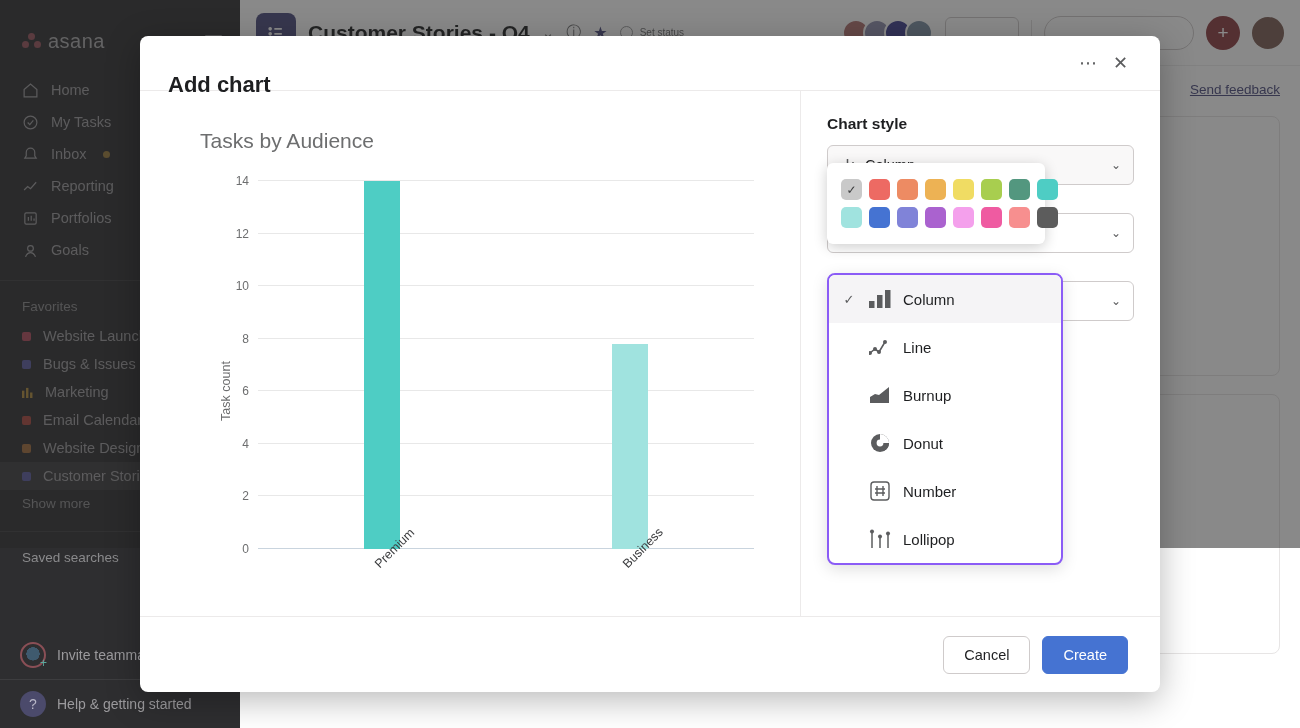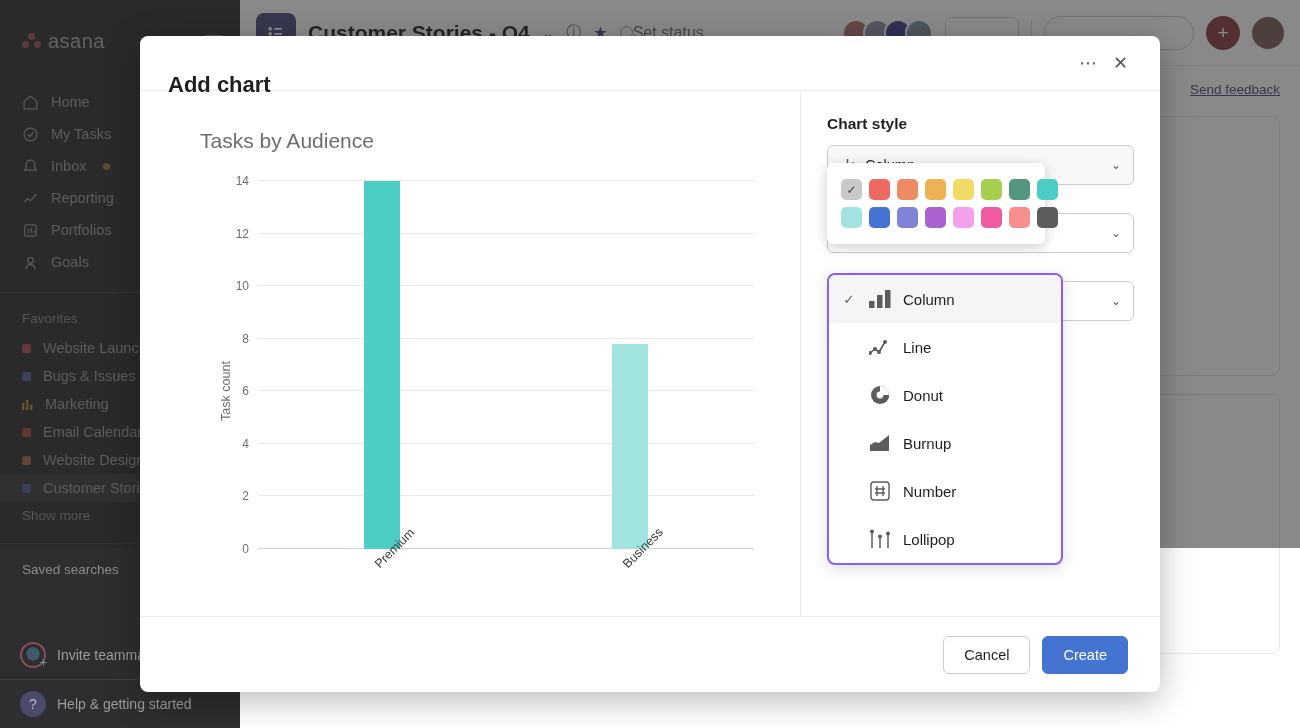--- a/index.html
+++ b/index.html
@@ -27,21 +27,21 @@
   .logo-dots i { position: absolute; background: #97535c; border-radius: 50%; display: block; }
   .logo-dots i:nth-child(1) { width: 7px; height: 7px; left: 6px; top: 0; }
   .logo-dots i:nth-child(2) { width: 7px; height: 7px; left: 0px; top: 8px; }
   .logo-dots i:nth-child(3) { width: 7px; height: 7px; left: 12px; top: 8px; }
   .logo-word { color: #a9a8aa; font-size: 20px; letter-spacing: .5px; }
   .hamburger { display: flex; align-items: center; gap: 3px; color: #8d8c8f; }
   .hamburger .chev { font-size: 11px; }
   .hamburger .bars { display: inline-block; width: 17px; }
   .hamburger .bars span { display: block; height: 2px; background: #8d8c8f; margin: 3px 0; border-radius: 1px; }
 
-  .nav { margin-top: 26px; }
+  .nav { margin-top: 14px; }
   .nav-item {
     display: flex; align-items: center; gap: 12px;
     padding: 6px 22px; height: 32px;
     color: #9b9a9d; font-size: 14.5px;
   }
   .nav-ic { width: 17px; height: 17px; flex: 0 0 17px; display:flex; align-items:center; justify-content:center;}
   .nav-ic svg { display: block; }
   .dot-badge { width: 7px; height: 7px; border-radius: 50%; background: #9a7b3a; display: inline-block; margin-left: 5px; }
 
   .sb-divider { height: 1px; background: #3d3d3f; margin: 14px 0 0 0; }
@@ -71,21 +71,21 @@
   .help-av { width: 26px; height: 26px; border-radius: 50%; background: #4b4a6b; color: #b8b7c7;
     display:flex; align-items:center; justify-content:center; font-size: 14px; flex: 0 0 26px; }
 
   
   .mainbg { flex: 1; position: relative; background: #ffffff; }
   .topbar { height: 66px; display: flex; align-items: center; padding: 0 16px; gap: 12px; border-bottom: 1px solid #ededed; }
   .proj-icon { width: 40px; height: 40px; border-radius: 8px; background: #4a4a7d; display: flex; align-items: center; justify-content: center; }
   .proj-title { font-size: 21px; font-weight: bold; color: #1e1f21; }
   .tb-ic { color: #6d6e6f; font-size: 15px; }
   .star { color: #4a4a7d; font-size: 16px; }
-  .set-status { display: flex; align-items: center; gap: 0; color: #6d6e6f; font-size: 16px; }
+  .set-status { display: flex; align-items: center; gap: 7px; color: #6d6e6f; font-size: 10px; }
   .status-ring { width: 13px; height: 13px; border-radius: 50%; border: 1.5px solid #9b9c9e; }
   .tb-spacer { flex: 1; }
   .avstack { display: flex; }
   .avstack span { width: 28px; height: 28px; border-radius: 50%; margin-left: -7px; border: 2px solid #fff; }
   .share-btn { border: 1px solid #cfcbcb; border-radius: 6px; height: 32px; width: 74px; }
   .vert-sep { width: 1px; height: 26px; background: #e0dede; }
   .search-pill { border: 1px solid #cfcbcb; border-radius: 18px; height: 34px; width: 150px; }
   .plus-btn { width: 34px; height: 34px; border-radius: 50%; background: #8b3a3f; color: #fff; display:flex; align-items:center; justify-content:center; font-size: 19px; }
   .me-av { width: 32px; height: 32px; border-radius: 50%; background: #7a5b52; overflow: hidden; }
 
@@ -483,37 +483,37 @@
                   <circle cx="6" cy="11" r="1.2" fill="#5b5c5e"></circle>
                   <circle cx="10" cy="14" r="1.2" fill="#5b5c5e"></circle>
                   <circle cx="16" cy="4" r="1.2" fill="#5b5c5e"></circle>
                 </svg>
               </span>
             <span>Line</span>
           </div>
           <div class="trow">
             <span class="tchk"></span>
             <span class="tic">
+                <svg width="22" height="18" viewBox="0 0 22 18">
+                  <path d="M1 17V11l5-3 4 1 10-8v16z" fill="#5b5c5e"></path>
+                </svg>
+              </span>
+            <span>Burnup</span>
+          </div>
+          <div class="trow">
+            <span class="tchk"></span>
+            <span class="tic">
                 <svg width="20" height="20" viewBox="0 0 20 20">
                   <circle cx="10" cy="10" r="9" fill="#5b5c5e"></circle>
                   <path d="M10 10 L10 1 A9 9 0 0 1 19 10 Z" fill="#fff"></path>
                   <path d="M10 10 L19 10 A9 9 0 0 1 14 18 Z" fill="#5b5c5e"></path>
                   <circle cx="10" cy="10" r="3.4" fill="#fff"></circle>
                 </svg>
               </span>
             <span>Donut</span>
-          </div>
-          <div class="trow">
-            <span class="tchk"></span>
-            <span class="tic">
-                <svg width="22" height="18" viewBox="0 0 22 18">
-                  <path d="M1 17V11l5-3 4 1 10-8v16z" fill="#5b5c5e"></path>
-                </svg>
-              </span>
-            <span>Burnup</span>
           </div>
           <div class="trow">
             <span class="tchk"></span>
             <span class="tic">
                 <svg width="20" height="20" viewBox="0 0 20 20" fill="none" stroke="#5b5c5e" stroke-width="1.4">
                   <rect x="1" y="1" width="18" height="18" rx="3"></rect>
                   <path d="M7 5v10M13 5v10M5 8h10M5 12h10"></path>
                 </svg>
               </span>
             <span>Number</span>

